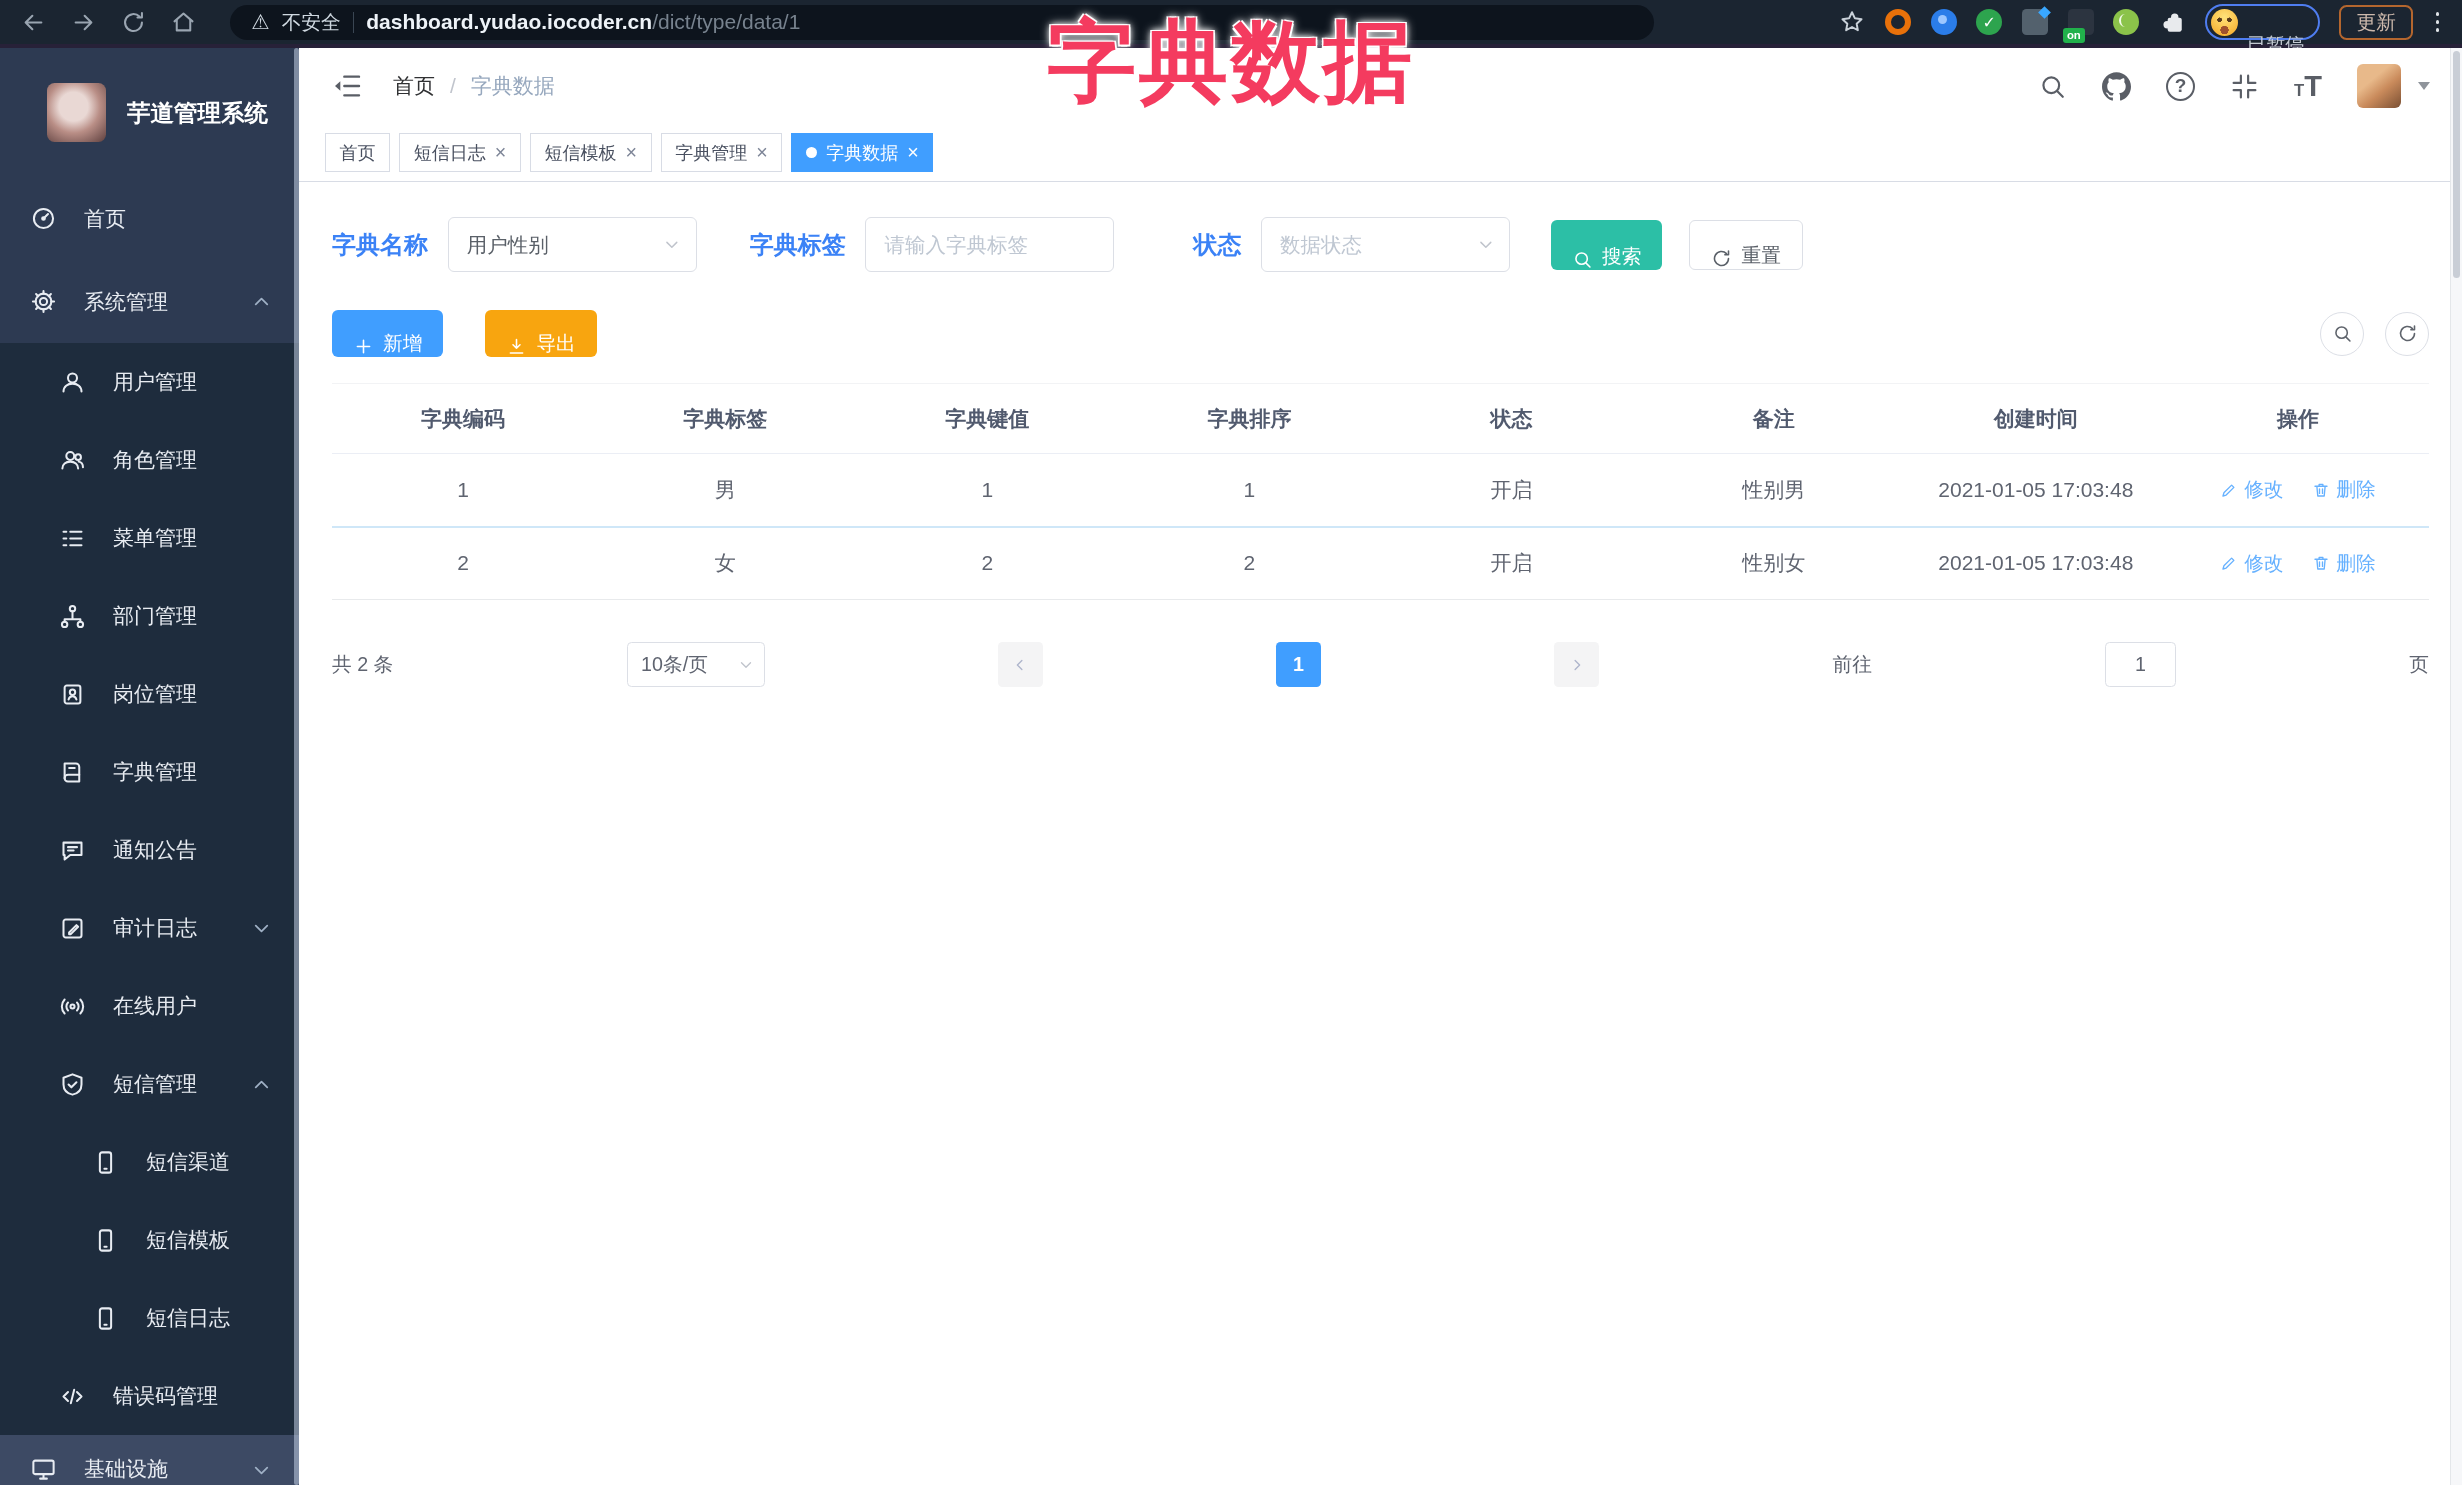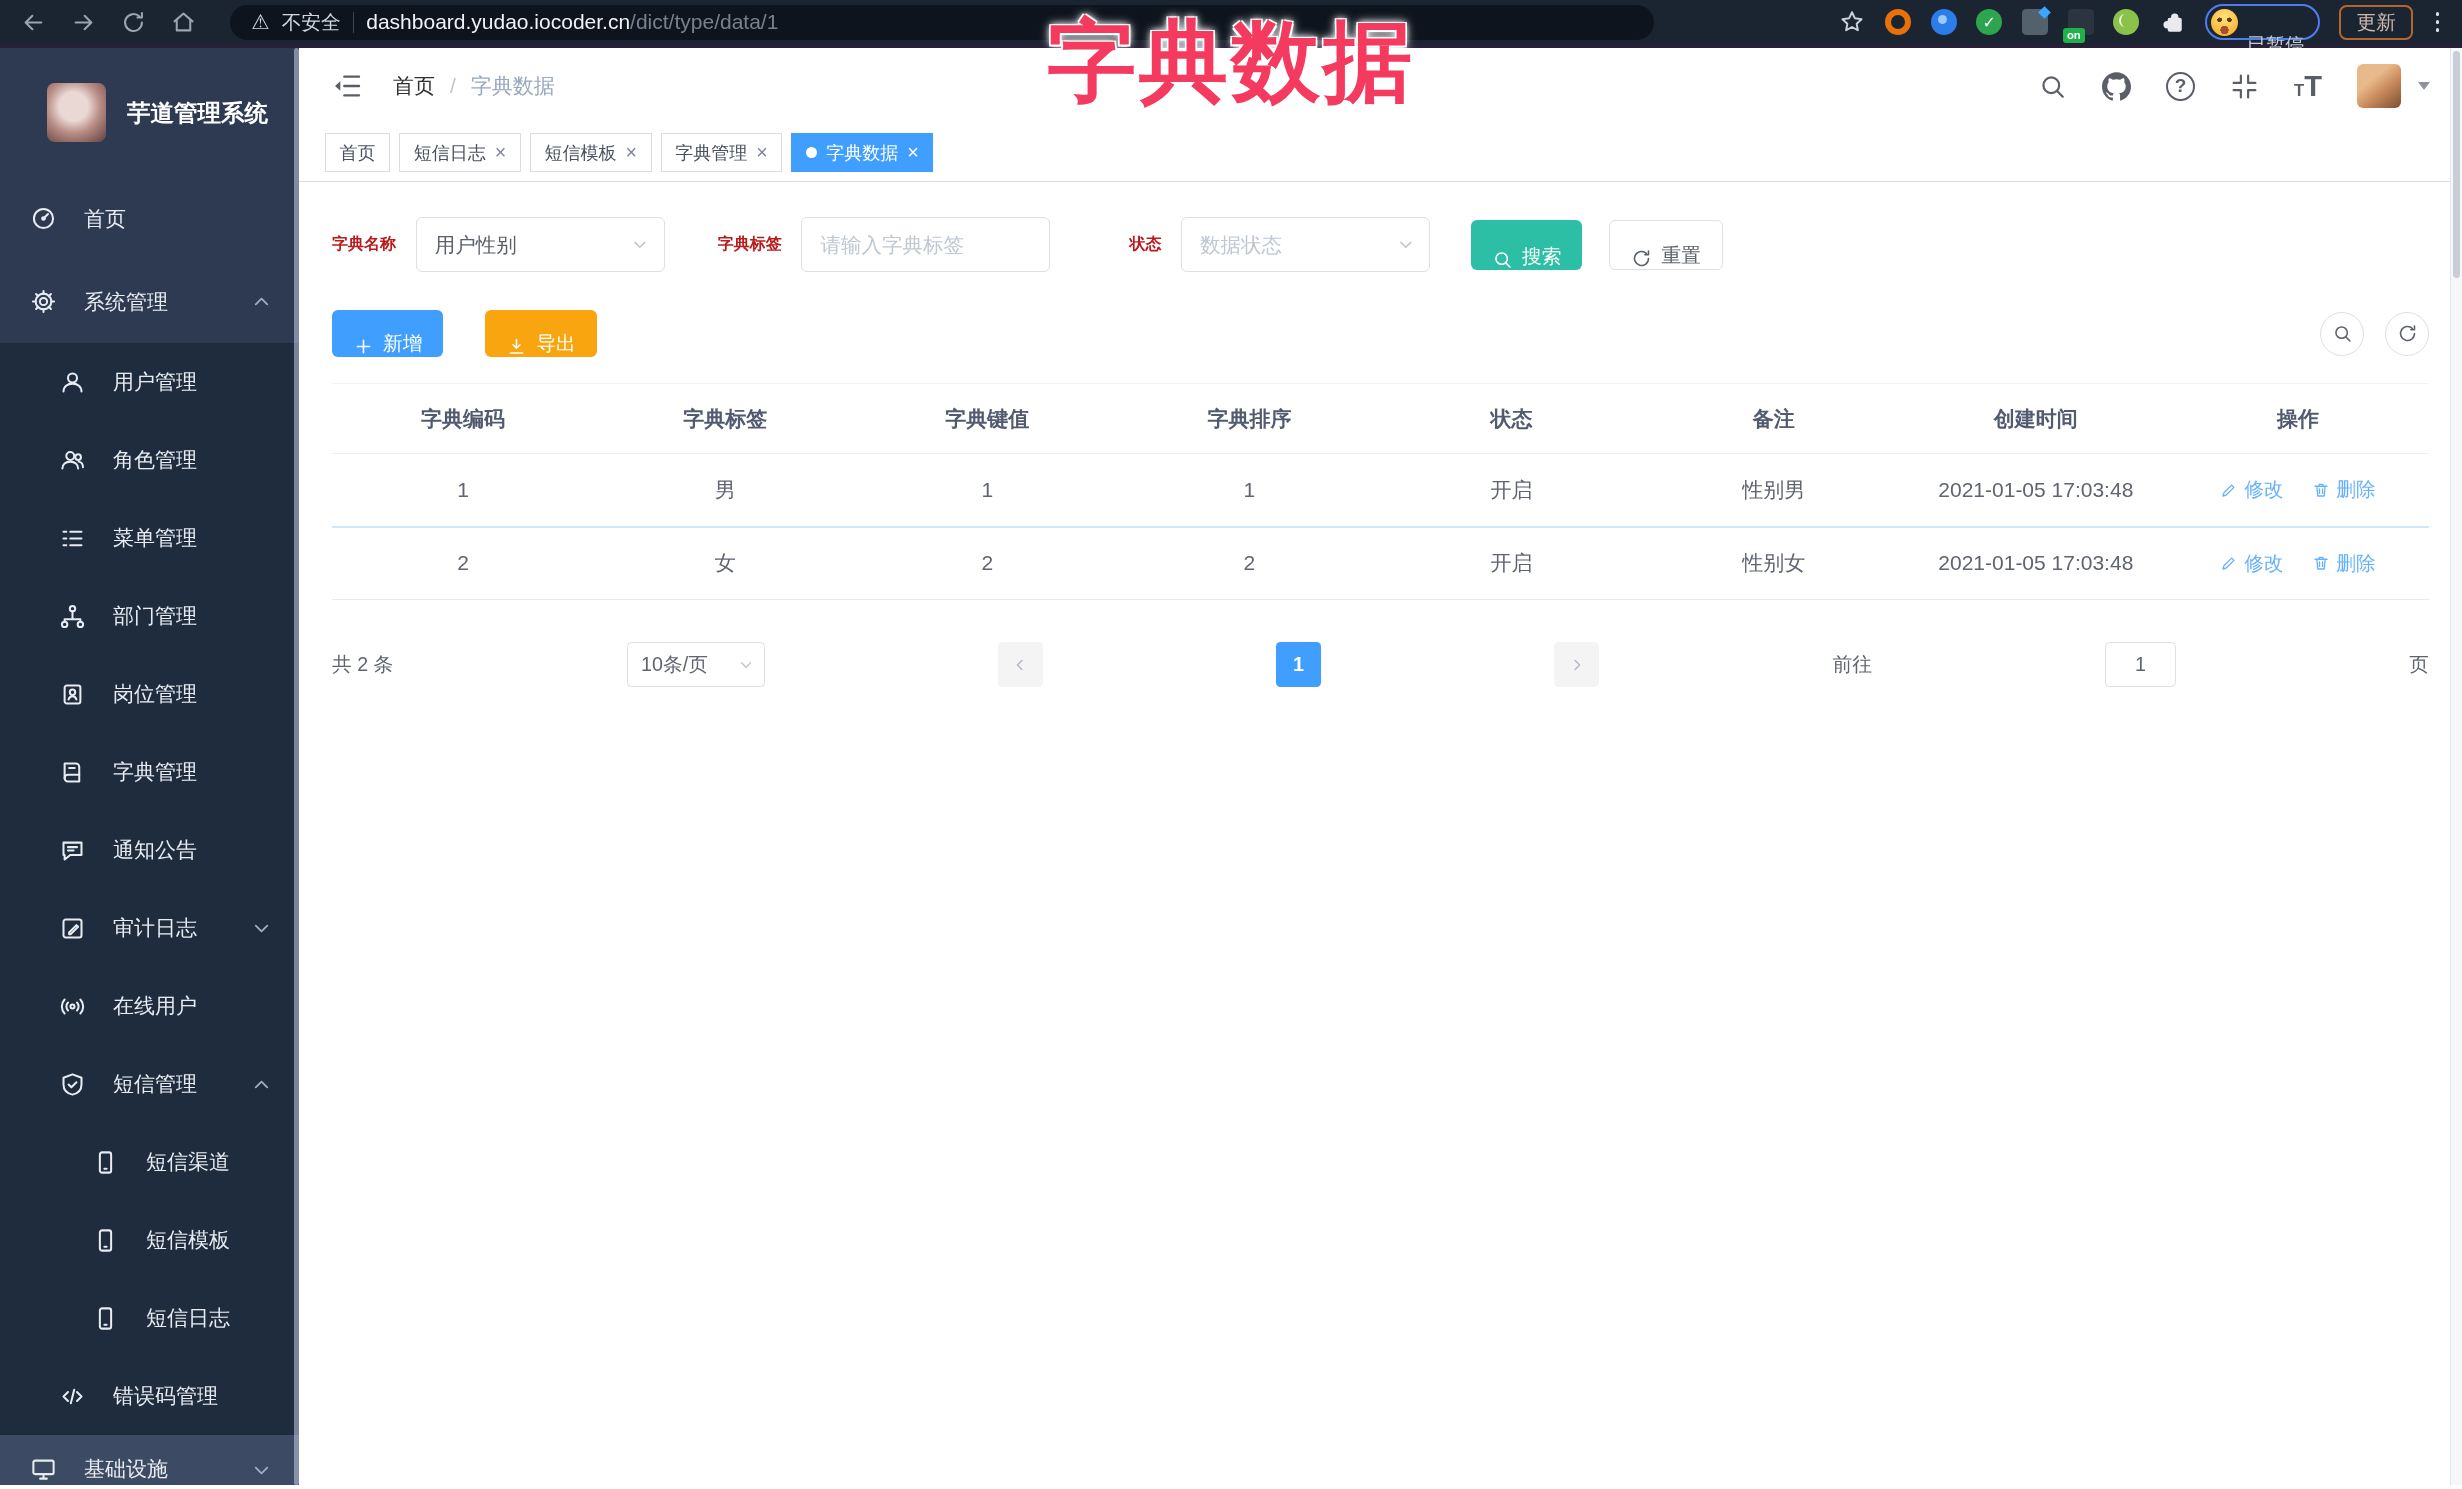--- a/index.html
+++ b/index.html
@@ -12,21 +12,21 @@
   svg{display:block;}
   .ic{stroke:currentColor; fill:none; stroke-width:1.8; stroke-linecap:round; stroke-linejoin:round;}
 
   
   .chrome{height:48px; background:var(--chrome-bg); border-bottom:4.5px solid #272138; display:flex; align-items:center; padding:0 19.7px; gap:23px;}
   .chrome .navic{width:27px; height:27px; color:#9aa5b1; flex:none; cursor:pointer;}
   .url-pill{height:35px; flex:none; width:1424px; background:#0d141d; border-radius:18px; display:flex; align-items:center; padding:0 21px; gap:12px; margin-left:10.6px;}
   .warn{color:#cfd8e0; font-size:20.5px;}
   .sec-label{color:#cfd8e0; font-size:19.7px;}
   .url-div{width:1.5px; height:21px; background:#3a4653;}
-  .host{color:#eef3f8; font-size:21px; font-weight:normal;}
+  .host{color:#eef3f8; font-size:21px; font-weight:bold;}
   .path{color:#77828e; font-size:21px;}
   .chrome-right{margin-left:auto; display:flex; align-items:center; gap:19.7px;}
   .star{width:26px;height:26px;color:#c9d1d9;}
   .ext{width:26px; height:26px; border-radius:50%; position:relative; flex:none; cursor:pointer;}
   .ext1{border:6.8px solid #e8710a; background:transparent;}
   .ext2{background:#2b7de9;}
   .ext2:after{content:""; position:absolute; left:7.6px; top:6px; width:9px; height:9px; border-radius:50%; background:#9cc7ff;}
   .ext3{background:#2da44e; color:#fff; font-size:16px; font-weight:bold; display:flex; align-items:center; justify-content:center;}
   .ext4{border-radius:4.5px; background:#53616d;}
   .ext4:after{content:""; position:absolute; right:-1.5px; top:-1.5px; width:9px; height:9px; background:#39a7ff; transform:rotate(45deg);}
@@ -93,21 +93,21 @@
   .tags{height:58px; display:flex; align-items:center; gap:9px; padding:0 26px; border-bottom:1.5px solid #d8dce5;}
   .tag{height:39px; border:1.5px solid #d8dce5; background:#fff; color:#495060; font-size:18px; display:flex; align-items:center; gap:9px; padding:0 13.6px; cursor:pointer;}
   .tag .x{font-size:19.7px; color:#7d8597; line-height:1;}
   .tag.active{background:var(--accent); border-color:var(--accent); color:#fff;}
   .tag.active .dot{width:11.4px; height:11.4px; border-radius:50%; background:#fff;}
   .tag.active .x{color:#fff;}
 
   
   .content{flex:1; padding:26px 33px 0 33px; position:relative;}
   .filter-row{display:flex; align-items:center; margin-top:9px; margin-bottom:38px;}
-  .flabel{font-size:16px; font-weight:bold; color:#b91c1c; margin-right:19.7px; white-space:nowrap;text-align:right;}
+  .flabel{font-size:24px; font-weight:bold; color:#3b82f6; margin-right:19.7px; white-space:nowrap;text-align:right;}
   .fbox{width:249px; height:55px; border:1.5px solid #dcdfe6; border-radius:6px; background:#fff; display:flex; align-items:center; padding:0 18px; font-size:20.5px; color:#5a6068; position:relative;}
   .fbox .ph{color:#bfc7d2;}
   .fbox .sel-ar{position:absolute; right:13.6px; width:19.7px; height:19.7px; color:#c0c4cc;}
   .fgap{width:53px;} .fgap-s{width:26px;}
   .finput{border:none; outline:none; width:100%; font-size:20.5px; color:#5a6068; font-family:inherit;}
   .finput::placeholder{color:#bfc7d2;}
   .btn{height:50px; border:none; border-radius:6px; font-size:19.7px; font-family:inherit; display:inline-flex; align-items:flex-end; gap:9px; padding:0 21px; cursor:pointer;}
   .btn .bic{width:21px; height:21px;}
   .btn-search{background:var(--teal); color:#fff; margin-left:41px;}
   .btn-reset{background:#fff; border:1.5px solid #dcdfe6; color:#5a6068; margin-left:27px;}

